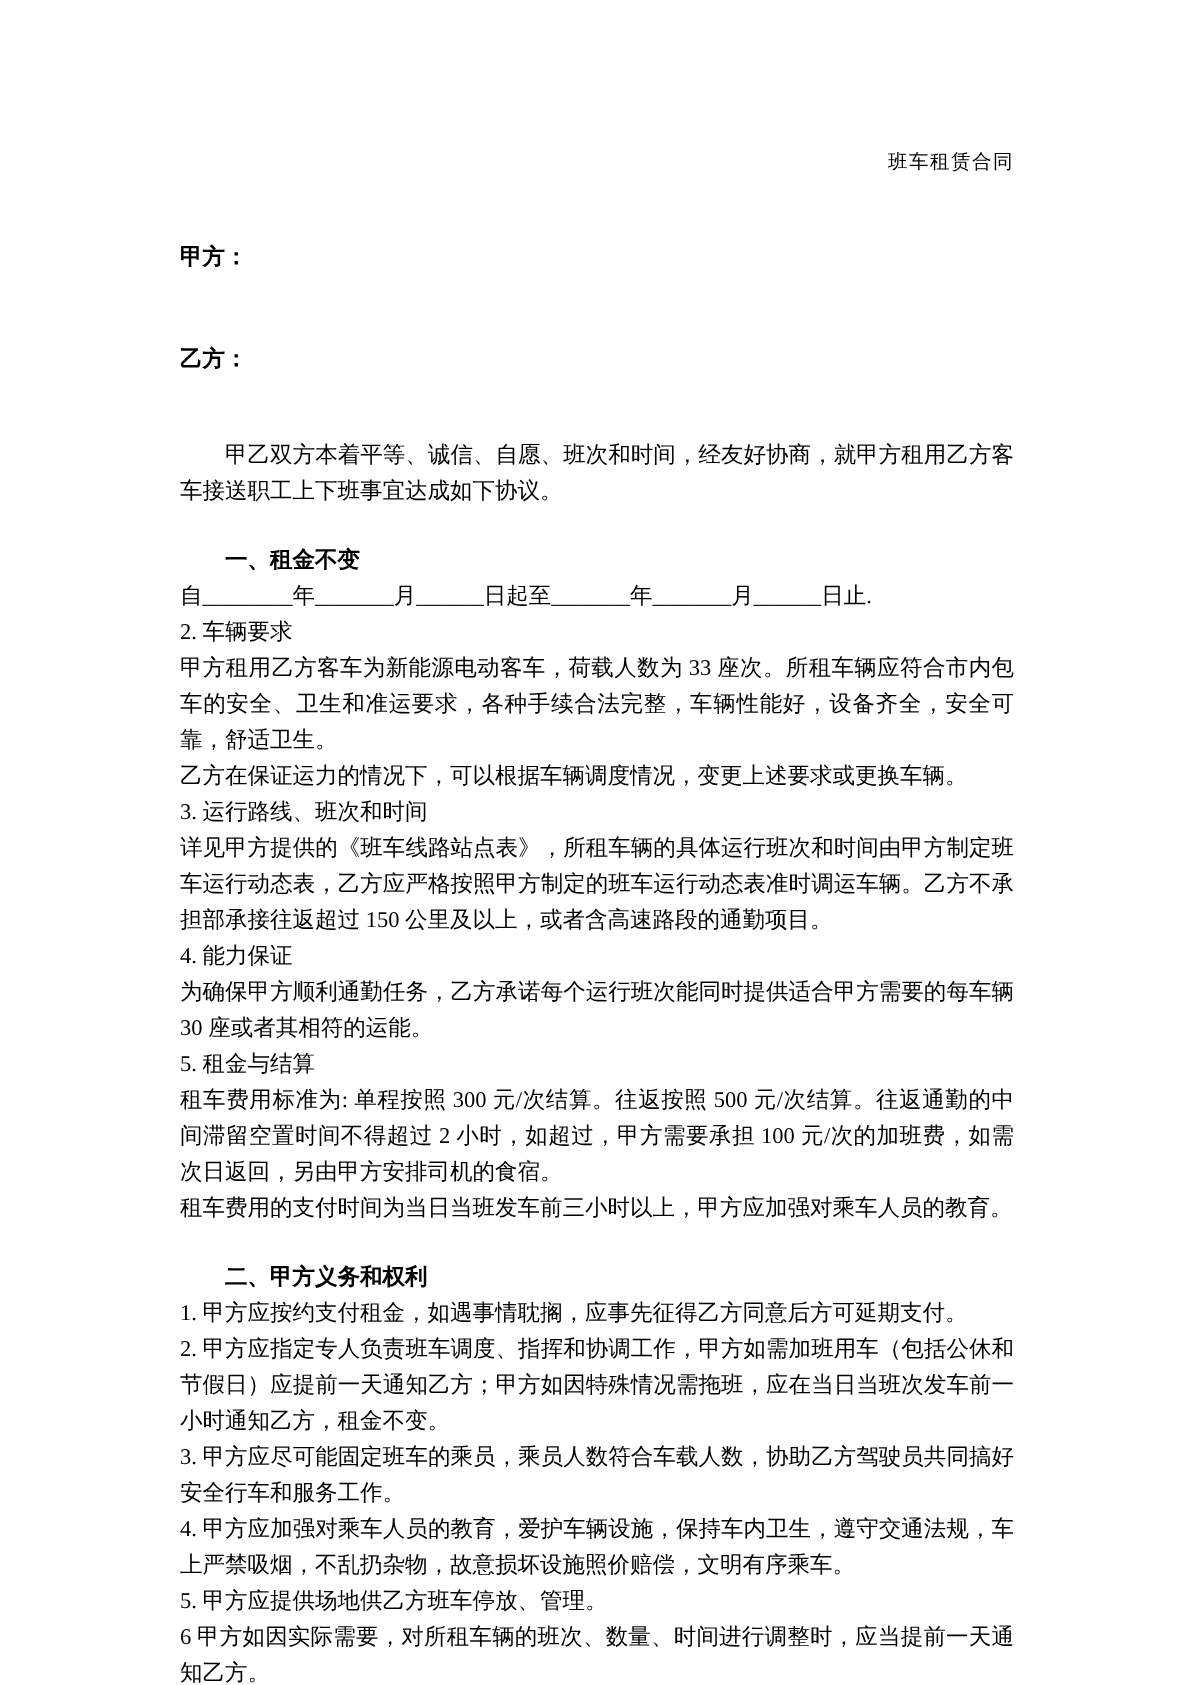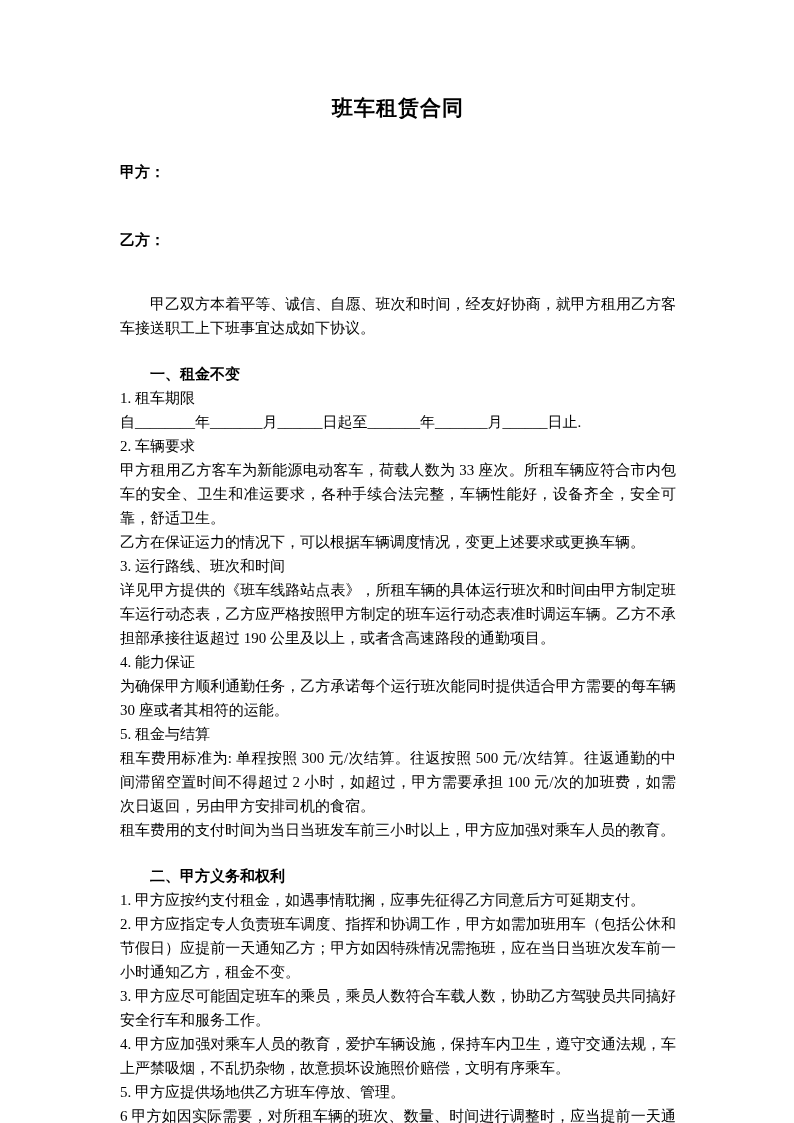--- a/index.html
+++ b/index.html
@@ -12,23 +12,23 @@
     min-height: 1123px;
     box-sizing: border-box;
     background: #ffffff;
     padding: 96px 118px 60px 120px;
     font-family: "Liberation Serif", "DejaVu Serif", serif;
     font-size: 15px;
     line-height: 24px;
     color: #000000;
   }
   .doc-title {
-    text-align: center;
-    font-size: 21px;
-    font-weight: bold;
+    text-align: right;
+    font-size: 13px;
+    font-weight: normal;
     margin: 0 0 40px 0;
     letter-spacing: 1px;
   }
   .party-line {
     font-weight: bold;
     margin: 0 0 18px 0;
   }
   .party-line.last {
     margin-bottom: 40px;
     margin-top: 44px;
@@ -61,27 +61,26 @@
 
   <h1 class="doc-title">班车租赁合同</h1>
 
   <p class="party-line">甲方：</p>
   <p class="party-line last">乙方：</p>
 
   <p class="intro">甲乙双方本着平等、诚信、自愿、班次和时间，经友好协商，就甲方租用乙方客车接送职工上下班事宜达成如下协议。</p>
 
   <p class="section-heading first">一、租金不变</p>
 
-  <p class="clause">1. 租车期限</p>
   <p class="clause">自________年_______月______日起至_______年_______月______日止.</p>
   <p class="clause">2. 车辆要求</p>
   <p class="clause">甲方租用乙方客车为新能源电动客车，荷载人数为 33 座次。所租车辆应符合市内包车的安全、卫生和准运要求，各种手续合法完整，车辆性能好，设备齐全，安全可靠，舒适卫生。</p>
   <p class="clause">乙方在保证运力的情况下，可以根据车辆调度情况，变更上述要求或更换车辆。</p>
   <p class="clause">3. 运行路线、班次和时间</p>
-  <p class="clause">详见甲方提供的《班车线路站点表》，所租车辆的具体运行班次和时间由甲方制定班车运行动态表，乙方应严格按照甲方制定的班车运行动态表准时调运车辆。乙方不承担部承接往返超过 190 公里及以上，或者含高速路段的通勤项目。</p>
+  <p class="clause">详见甲方提供的《班车线路站点表》，所租车辆的具体运行班次和时间由甲方制定班车运行动态表，乙方应严格按照甲方制定的班车运行动态表准时调运车辆。乙方不承担部承接往返超过 150 公里及以上，或者含高速路段的通勤项目。</p>
   <p class="clause">4. 能力保证</p>
   <p class="clause">为确保甲方顺利通勤任务，乙方承诺每个运行班次能同时提供适合甲方需要的每车辆 30 座或者其相符的运能。</p>
   <p class="clause">5. 租金与结算</p>
   <p class="clause">租车费用标准为: 单程按照 300 元/次结算。往返按照 500 元/次结算。往返通勤的中间滞留空置时间不得超过 2 小时，如超过，甲方需要承担 100 元/次的加班费，如需次日返回，另由甲方安排司机的食宿。</p>
   <p class="clause">租车费用的支付时间为当日当班发车前三小时以上，甲方应加强对乘车人员的教育。</p>
 
   <p class="section-heading second">二、甲方义务和权利</p>
 
   <p class="clause">1. 甲方应按约支付租金，如遇事情耽搁，应事先征得乙方同意后方可延期支付。</p>
   <p class="clause">2. 甲方应指定专人负责班车调度、指挥和协调工作，甲方如需加班用车（包括公休和节假日）应提前一天通知乙方；甲方如因特殊情况需拖班，应在当日当班次发车前一小时通知乙方，租金不变。</p>

